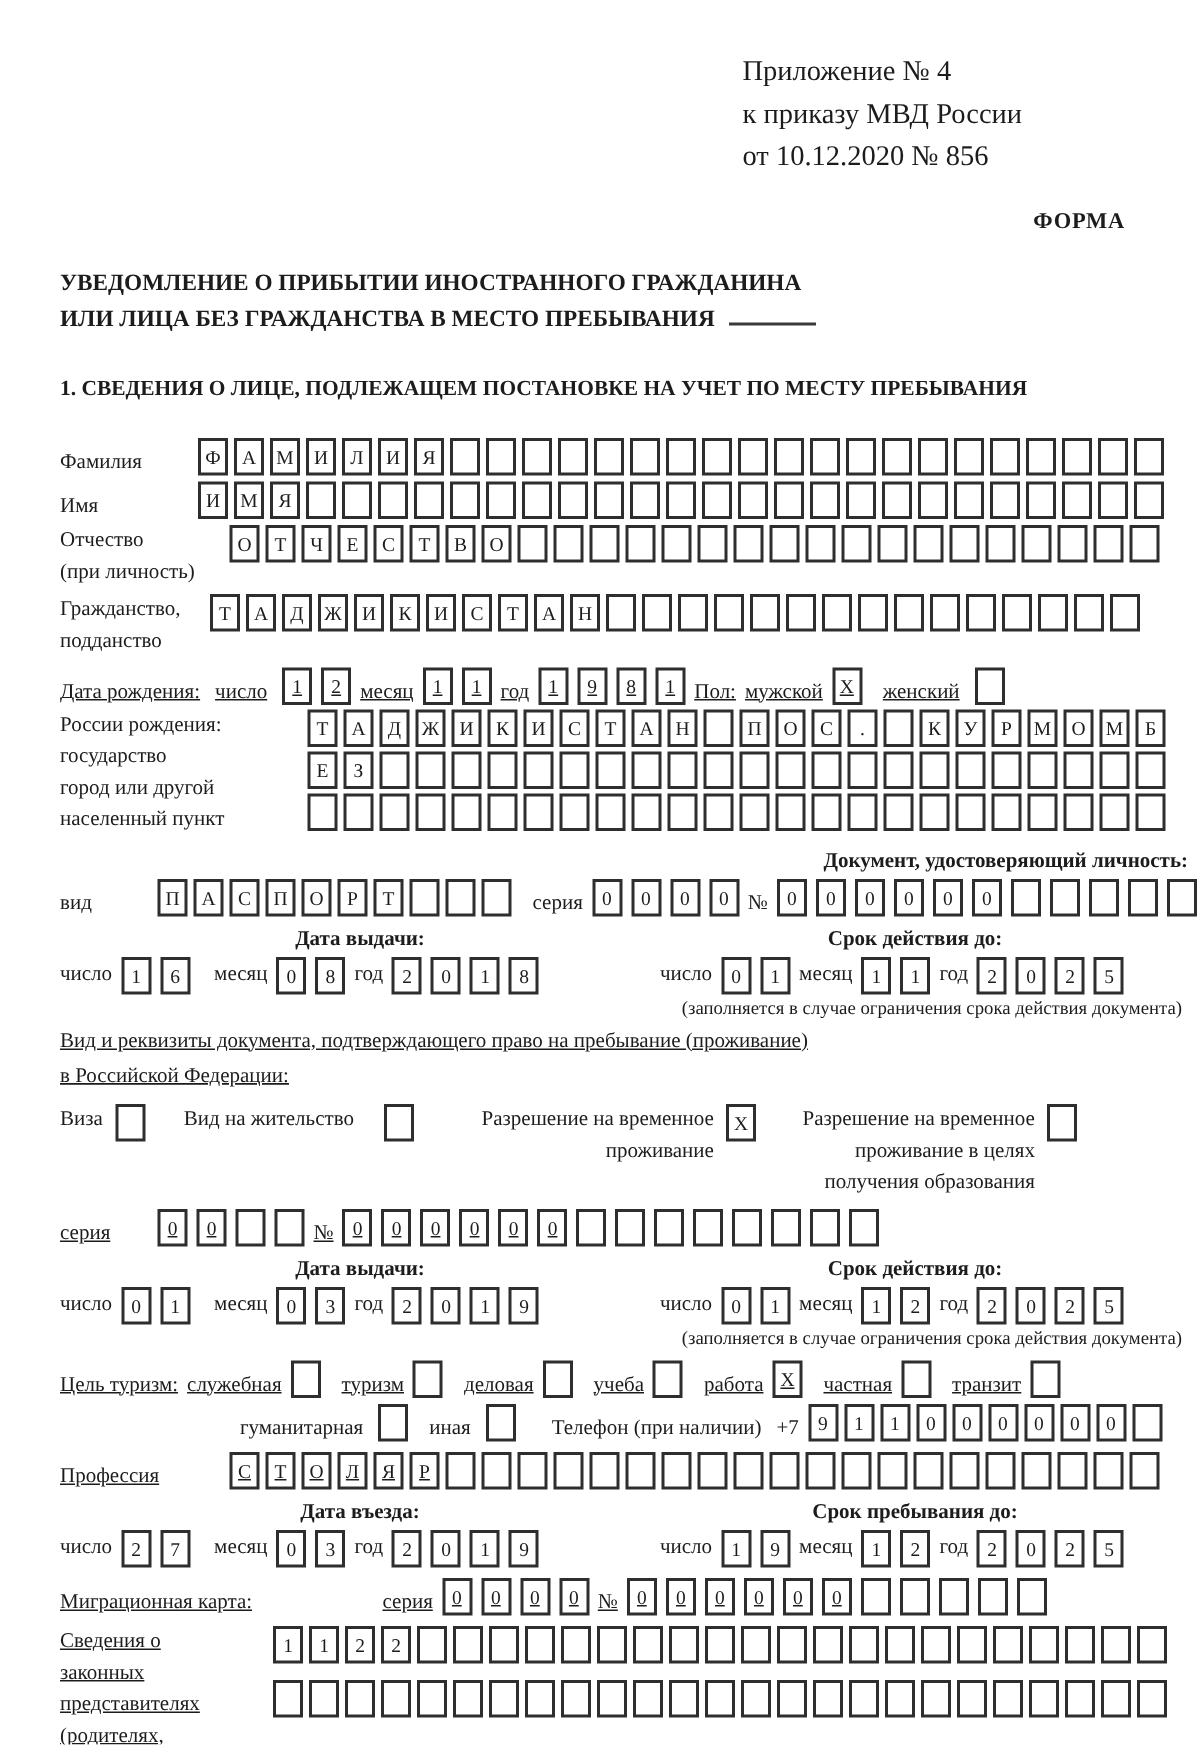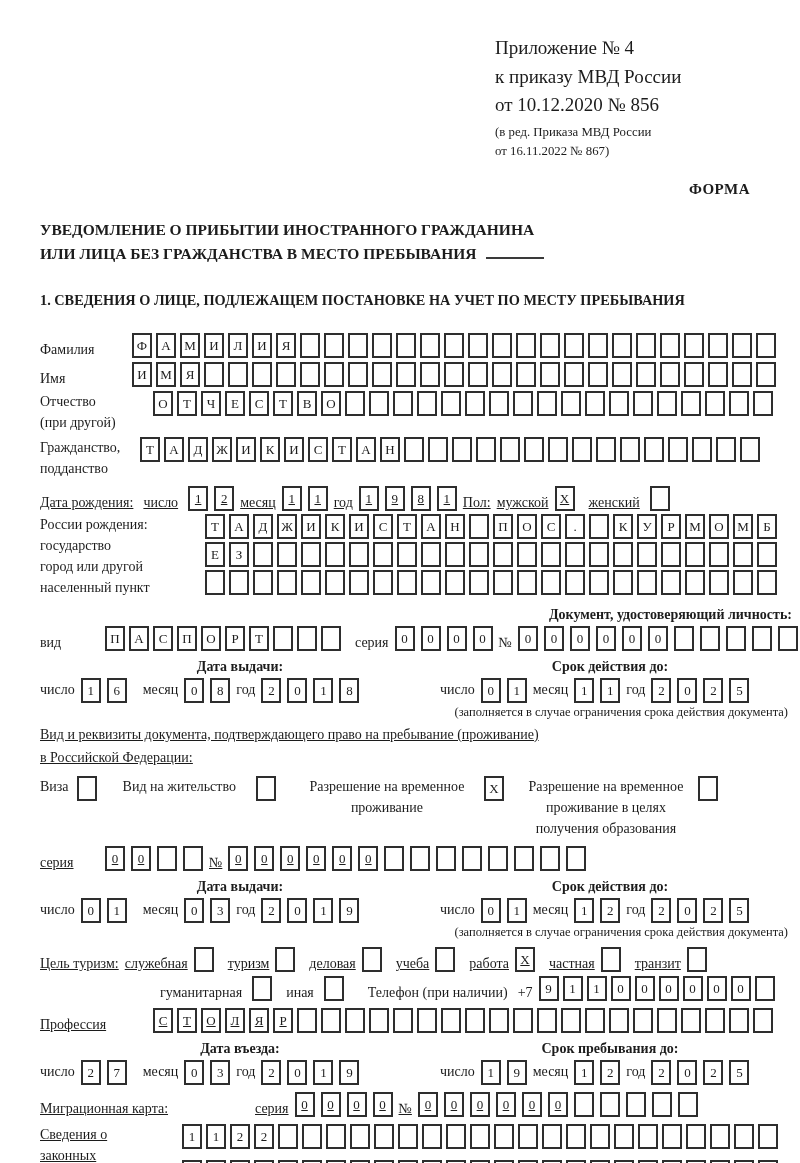--- a/index.html
+++ b/index.html
@@ -45,39 +45,35 @@
   .dp-h2{flex:0 0 340px;text-align:center;}
   .dp-row{display:flex;align-items:center;margin-top:3px;}
   .dp-left{flex:0 0 400px;display:flex;align-items:center;}
   .dp-right{display:flex;align-items:center;}
   .note{font-size:12.5px;text-align:right;padding-right:4px;margin-top:2px;}
 
   
   .opts{display:flex;align-items:flex-start;margin-top:10px;}
   .opt{display:flex;align-items:flex-start;}
   .opt-label{line-height:1.5;}
-  .opt-label.c{text-align:center;}
+  .opt-label.c{text-align:right;}
   .wl170{width:178px;} .wl168{width:168px;}
   .opt .cells{margin-left:8px;margin-top:0;}
 
   .indent120{margin-left:120px;}
 </style>
 </head>
 <body>
 
 <div class="page">
 
   <div class="hdr stack">
     <div>Приложение № 4</div>
     <div>к приказу МВД России</div>
     <div>от 10.12.2020 № 856</div>
-  </div>
-  <div class="hdr2 stack">
-    <div>(в ред. Приказа МВД России</div>
-    <div>от 16.11.2022 № 867)</div>
   </div>
   <div class="forma">ФОРМА</div>
 
   <div class="title">
     <div>УВЕДОМЛЕНИЕ О ПРИБЫТИИ ИНОСТРАННОГО ГРАЖДАНИНА</div>
     <div>
       <span>ИЛИ ЛИЦА БЕЗ ГРАЖДАНСТВА В МЕСТО ПРЕБЫВАНИЯ</span><span class="blank-line"></span>
     </div>
   </div>
 
@@ -145,21 +141,21 @@
         <span class="cell"></span>
         <span class="cell"></span>
         <span class="cell"></span>
         <span class="cell"></span>
       </span>
   </div>
 
   <div class="row-top">
     <span class="w113 stack">
       <div>Отчество</div>
-      <div>(при другой)</div>
+      <div>(при личность)</div>
     </span>
     <span class="cells">
         <span class="cell">О</span>
         <span class="cell">Т</span>
         <span class="cell">Ч</span>
         <span class="cell">Е</span>
         <span class="cell">С</span>
         <span class="cell">Т</span>
         <span class="cell">В</span>
         <span class="cell">О</span>

